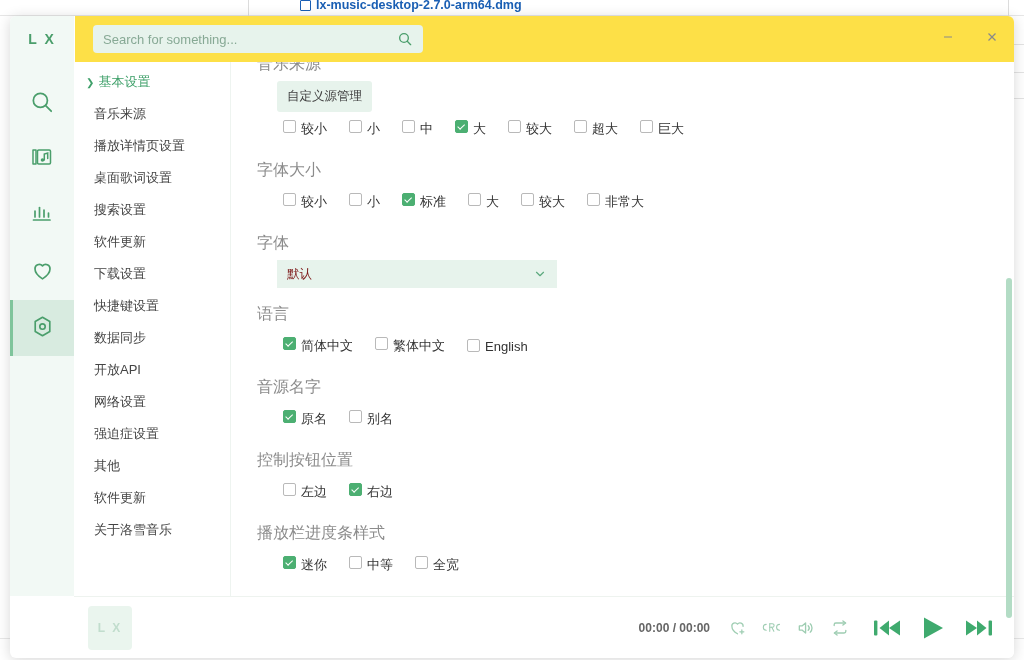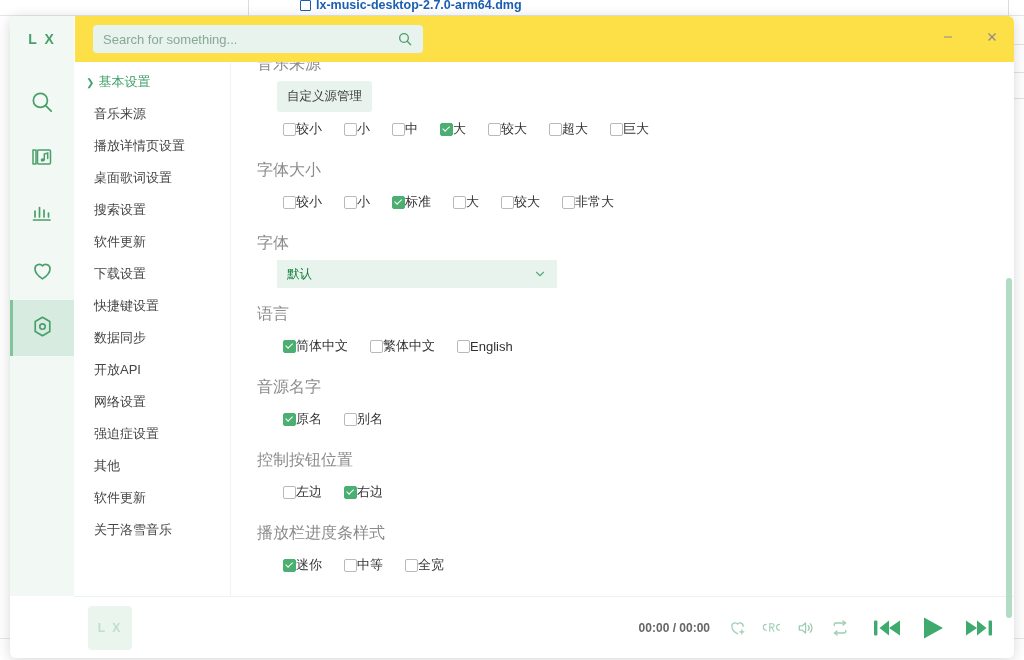--- a/index.html
+++ b/index.html
@@ -144,40 +144,40 @@
   .sec-body { padding-left: 22px; }
 
   .btn-soft {
     display: inline-block; background: #e7f3ec; color: #404040;
     font-size: 12.5px; padding: 7px 10px; border-radius: 3px;
     border: none; font-family: "Liberation Sans", sans-serif; cursor: default;
   }
 
   .opt-row { display: flex; align-items: center; flex-wrap: wrap; gap: 0 10px; padding: 2px 0; }
   .opt {
-    display: inline-flex; align-items: center; gap: 0;
+    display: inline-flex; gap: 5px;
     font-size: 13px; color: #333333; padding: 4px 6px; white-space: nowrap;
   }
   .cbox {
     width: 13px; height: 13px; border-radius: 2px;
     border: 1.3px solid #b9b9b9; background: #ffffff;
     display: inline-flex; align-items: center; justify-content: center;
     flex: 0 0 13px;
   }
   .cbox.on { background: #4caf72; border-color: #4caf72; }
   .cbox.on::after {
     content: ""; width: 6px; height: 3px;
     border-left: 1.6px solid #ffffff; border-bottom: 1.6px solid #ffffff;
     transform: rotate(-45deg) translate(0.5px, -1px);
   }
 
   .select-soft {
     width: 280px; height: 28px; background: #e7f3ec; border-radius: 0;
     display: flex; align-items: center; justify-content: space-between;
-    padding: 0 10px; font-size: 12.5px; color: #15803d;
+    padding: 0 10px; font-size: 12.5px; color: #7f1d1d;
   }
   .select-soft .chv { color: #5ca97e; display: flex; }
 
   
   .vscroll {
     position: absolute; right: 2px; top: 46px; bottom: 0; width: 6px;
   }
   .vthumb {
     position: absolute; left: 0; top: 216px; width: 6px; height: 340px;
     background: #b3dcc5; border-radius: 3px;

